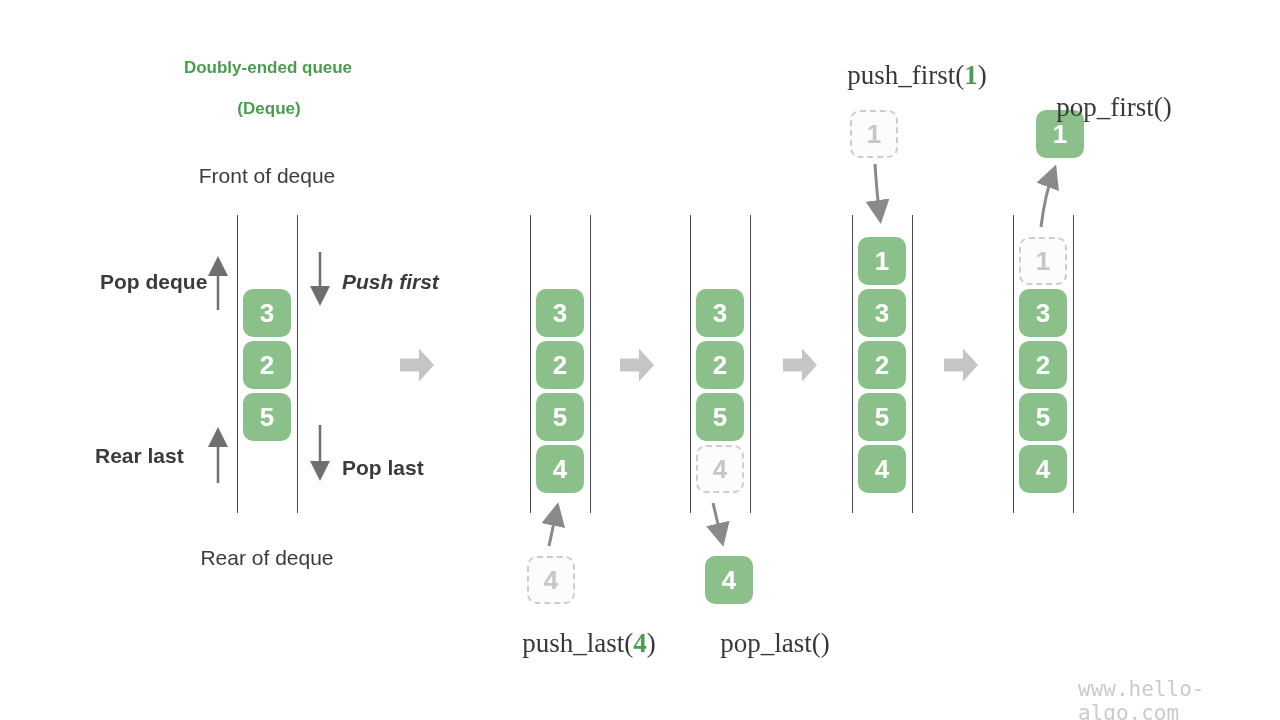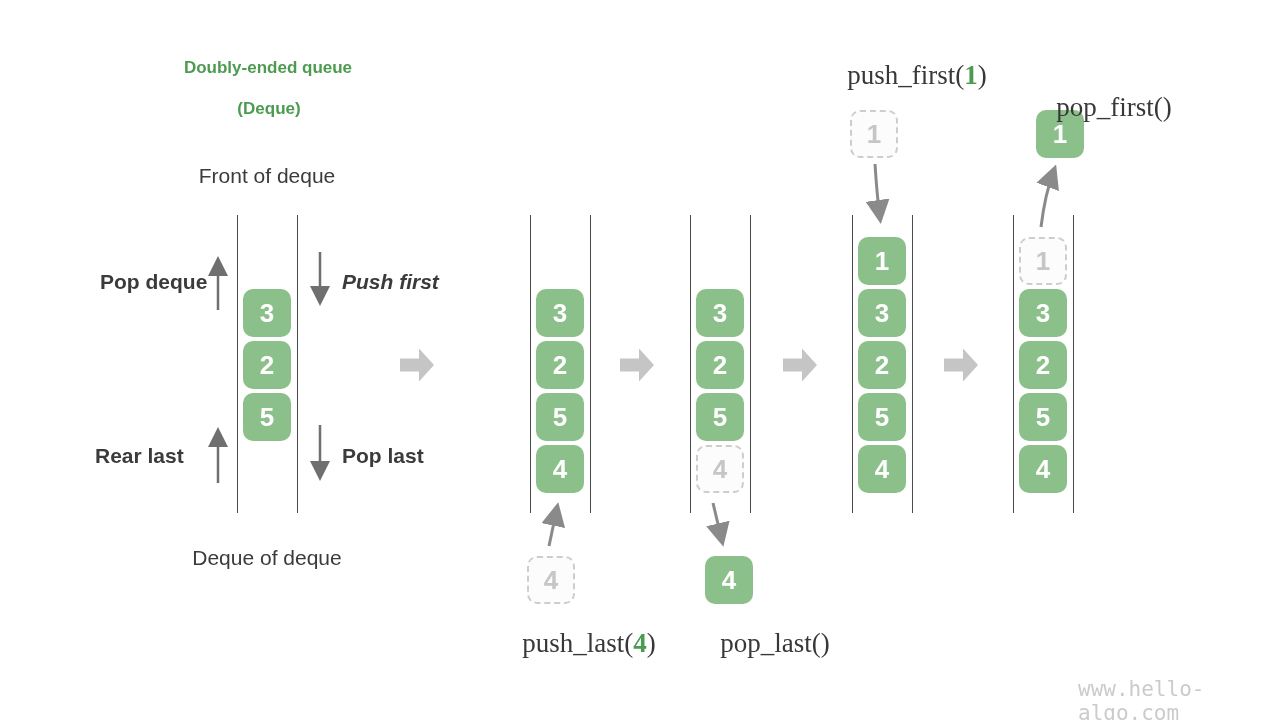--- a/index.html
+++ b/index.html
@@ -50,26 +50,26 @@
   .flow-arrow{stroke:var(--flow-arrow);stroke-width:3;fill:none;}
   .block-arrow{fill:var(--block-arrow);}
 </style>
 </head>
 <body>
 
 <div class="abs ctr title-line" style="left:268px;top:58px;">Doubly-ended queue</div>
 <div class="abs ctr title-line" style="left:269px;top:99px;text-align:right;">(Deque)</div>
 
 <div class="abs ctr big-label" style="left:267px;top:164px;">Front of deque</div>
-<div class="abs ctr big-label" style="left:267px;top:546px;">Deque of deque</div>
+<div class="abs ctr big-label" style="left:267px;top:546px;">Rear of deque</div>
 
 <div class="abs side-label" style="left:100px;top:270px;">Pop deque</div>
 <div class="abs side-label" style="left:342px;top:270px;font-style:italic;">Push first</div>
 <div class="abs side-label" style="left:95px;top:444px;">Rear last</div>
-<div class="abs side-label" style="left:342px;top:444px;">Pop last</div>
+<div class="abs side-label" style="left:342px;top:456px;">Pop last</div>
 
 <div class="queue" style="left:237px;">
     <div class="cell" style="top: 74px;">3</div>
     <div class="cell" style="top: 126px;">2</div>
     <div class="cell" style="top: 178px;">5</div>
   </div>
 <div class="queue" style="left:530px;">
     <div class="cell" style="top: 74px;">3</div>
     <div class="cell" style="top: 126px;">2</div>
     <div class="cell" style="top: 178px;">5</div>

